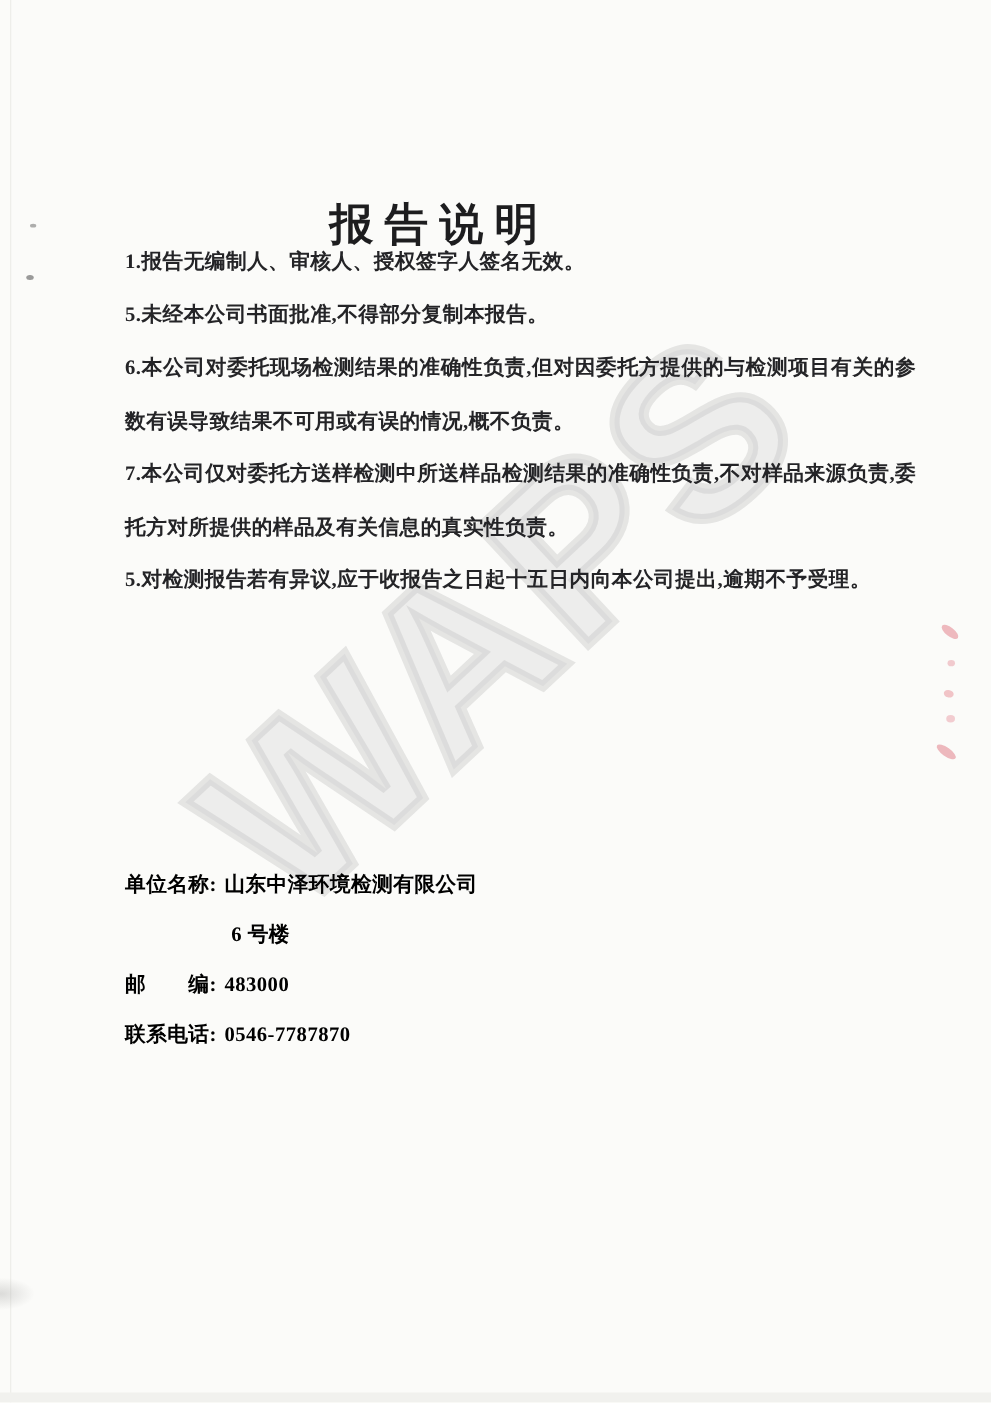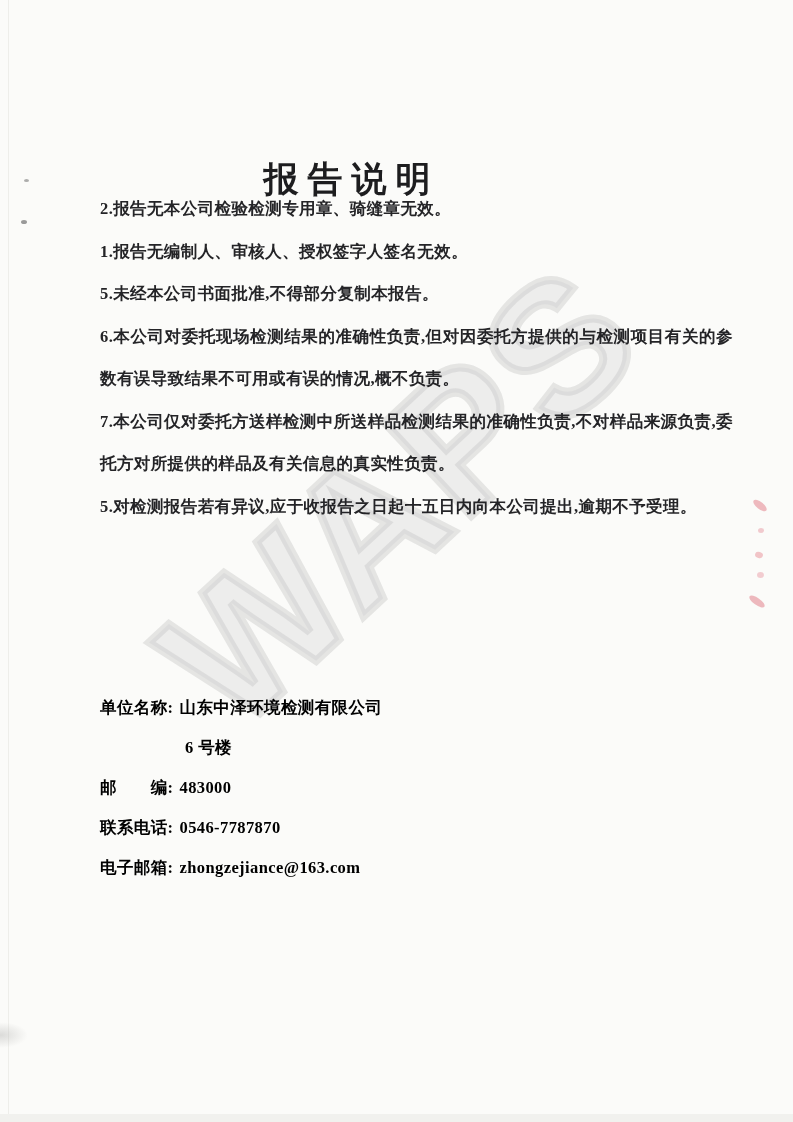--- a/index.html
+++ b/index.html
@@ -98,43 +98,39 @@
 <div class="speck speck-a"></div>
 <div class="speck speck-b"></div>
 
 <div class="watermark">
   <span>WAPS</span>
 </div>
 
 <h1 class="page-title">报告说明</h1>
 
 <div class="notes">
-  <p class="note-item">2.报告无本公司检验检测专用章、骑缝章无效。</p>
   <p class="note-item">1.报告无编制人、审核人、授权签字人签名无效。</p>
   <p class="note-item">5.未经本公司书面批准,不得部分复制本报告。</p>
   <p class="note-item">6.本公司对委托现场检测结果的准确性负责,但对因委托方提供的与检测项目有关的参数有误导致结果不可用或有误的情况,概不负责。</p>
   <p class="note-item">7.本公司仅对委托方送样检测中所送样品检测结果的准确性负责,不对样品来源负责,委托方对所提供的样品及有关信息的真实性负责。</p>
   <p class="note-item">5.对检测报告若有异议,应于收报告之日起十五日内向本公司提出,逾期不予受理。</p>
 </div>
 
 <div class="contact">
   <div class="contact-row">
     <span class="contact-label">单位名称:</span><span class="contact-value">山东中泽环境检测有限公司</span>
   </div>
   <div class="contact-row indent">
     <span class="contact-value">6 号楼</span>
   </div>
   <div class="contact-row">
     <span class="contact-label">邮　　编:</span><span class="contact-value">483000</span>
   </div>
   <div class="contact-row">
     <span class="contact-label">联系电话:</span><span class="contact-value">0546-7787870</span>
   </div>
-  <div class="contact-row">
-    <span class="contact-label">电子邮箱:</span><span class="contact-value">zhongzejiance@163.com</span>
-  </div>
 </div>
 
 <div class="seal-fragment seal-a"></div>
 <div class="seal-fragment seal-b"></div>
 <div class="seal-fragment seal-c"></div>
 <div class="seal-fragment seal-d"></div>
 <div class="seal-fragment seal-e"></div>
 
 </body></html>

